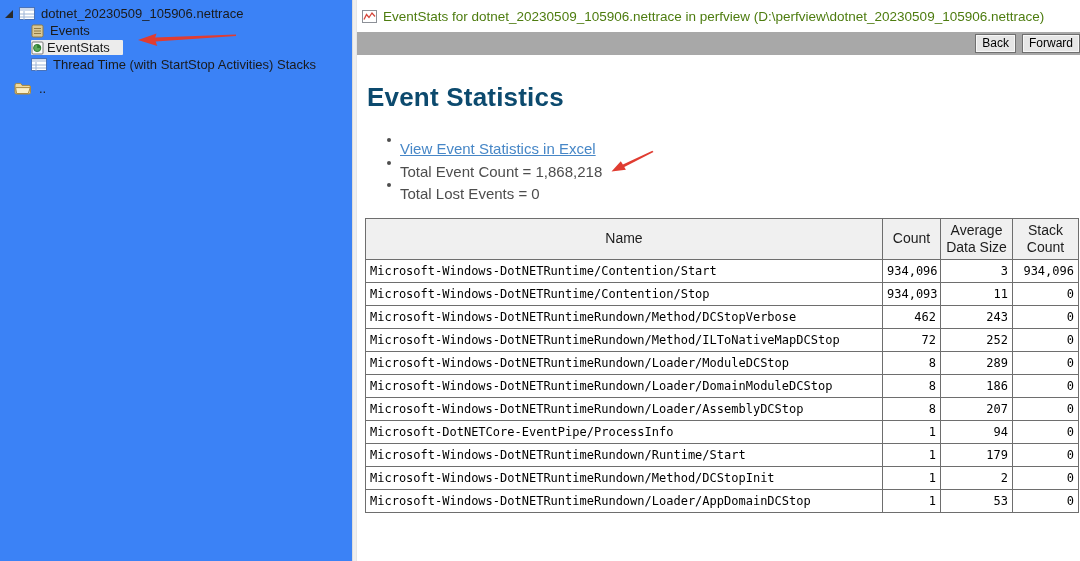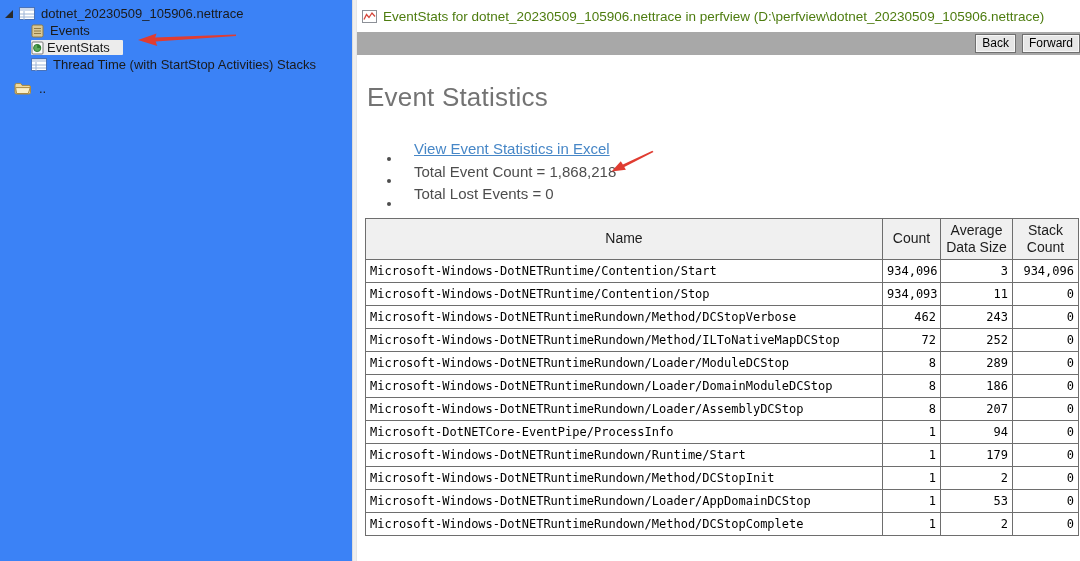--- a/index.html
+++ b/index.html
@@ -24,24 +24,24 @@
   .divider { position:absolute; left:352px; top:0; width:5px; height:561px; background:#efefef; border-left:1px solid #dcdcdc; border-right:1px solid #e6e6e6; }
 
   
   .panel { position:absolute; left:357px; top:0; width:723px; height:561px; background:#fff; }
   .titlebar { height:32px; display:flex; align-items:center; gap:6px; padding-left:5px; font-size:13.5px; color:#4d7c0f; white-space:nowrap; overflow:hidden; }
   .toolbar { height:23px; background:#a8a8a8; display:flex; align-items:center; gap:6px; padding-left:2px;justify-content:flex-end; }
   .tbtn { font-family:"Liberation Sans",sans-serif; font-size:12px; color:#000; background:#e6e6e6;
           border:1px solid #6f6f6f; box-shadow:inset 0 0 0 1px #f7f7f7; padding:1px 6px 2px 6px; line-height:14px; cursor:default; }
 
   .content { padding-left:8px; }
-  .h-title { margin-top:27px; margin-left:2px; font-size:26px; font-weight:400; color:#737373; letter-spacing:0.2px; line-height:30px; }
+  .h-title { margin-top:27px; margin-left:2px; font-size:26px; font-weight:700; color:#0c4a6e; letter-spacing:0.2px; line-height:30px; }
 
   .bullets { margin-top:26px; margin-left:22px; list-style:none; }
-  .bullets li { display:flex; align-items:flex-end; gap:23px; font-size:15px; color:#4d4d4d; line-height:22.5px; }
+  .bullets li { display:flex; align-items:flex-start; gap:9px; font-size:15px; color:#4d4d4d; line-height:22.5px; }
   .dot { width:4px; height:4px; border-radius:50%; background:#4d4d4d; flex:0 0 auto; }
   a.xlink { color:#4787c7; text-decoration:underline; cursor:pointer; }
 
   
   table.stats { margin-top:12px; border-collapse:collapse; table-layout:fixed; width:713px; background:#fff; }
   table.stats th, table.stats td { border:1px solid #6e6e6e; overflow:hidden; white-space:nowrap; }
   table.stats th { background:#f0f0f0; font-weight:400; font-size:14px; color:#1c1c1c; height:41px; padding:2px 3px; text-align:center; white-space:normal; line-height:17px; }
   table.stats td { font-family:"DejaVu Sans Mono", monospace; font-size:12px; color:#000; height:23px; padding:0 4px; }
   td.c-name { text-align:left; }
   td.c-num  { text-align:right; }
@@ -222,26 +222,20 @@
             <td class="c-num">1</td>
             <td class="c-num">2</td>
             <td class="c-num">0</td>
           </tr>
             <tr>
             <td class="c-name">Microsoft-Windows-DotNETRuntimeRundown/Loader/AppDomainDCStop</td>
             <td class="c-num">1</td>
             <td class="c-num">53</td>
             <td class="c-num">0</td>
           </tr>
-            <tr>
-            <td class="c-name">Microsoft-Windows-DotNETRuntimeRundown/Method/DCStopComplete</td>
-            <td class="c-num">1</td>
-            <td class="c-num">2</td>
-            <td class="c-num">0</td>
-          </tr>
           </tbody>
       </table>
     </div>
   </main>
 
   <svg class="annotations" viewBox="0 0 1080 561">
     <polygon fill="#e03c31" points="138,40 156.5,33.5 155.2,37.6 236,34.5 236,35.9 155.6,41.6 157.3,45.9"></polygon>
     <polygon fill="#e03c31" points="611.5,171.5 620.8,161.2 622.9,164.6 652.4,150.8 653.5,152.1 624.3,167.1 625.9,169.8"></polygon>
   </svg>
 

